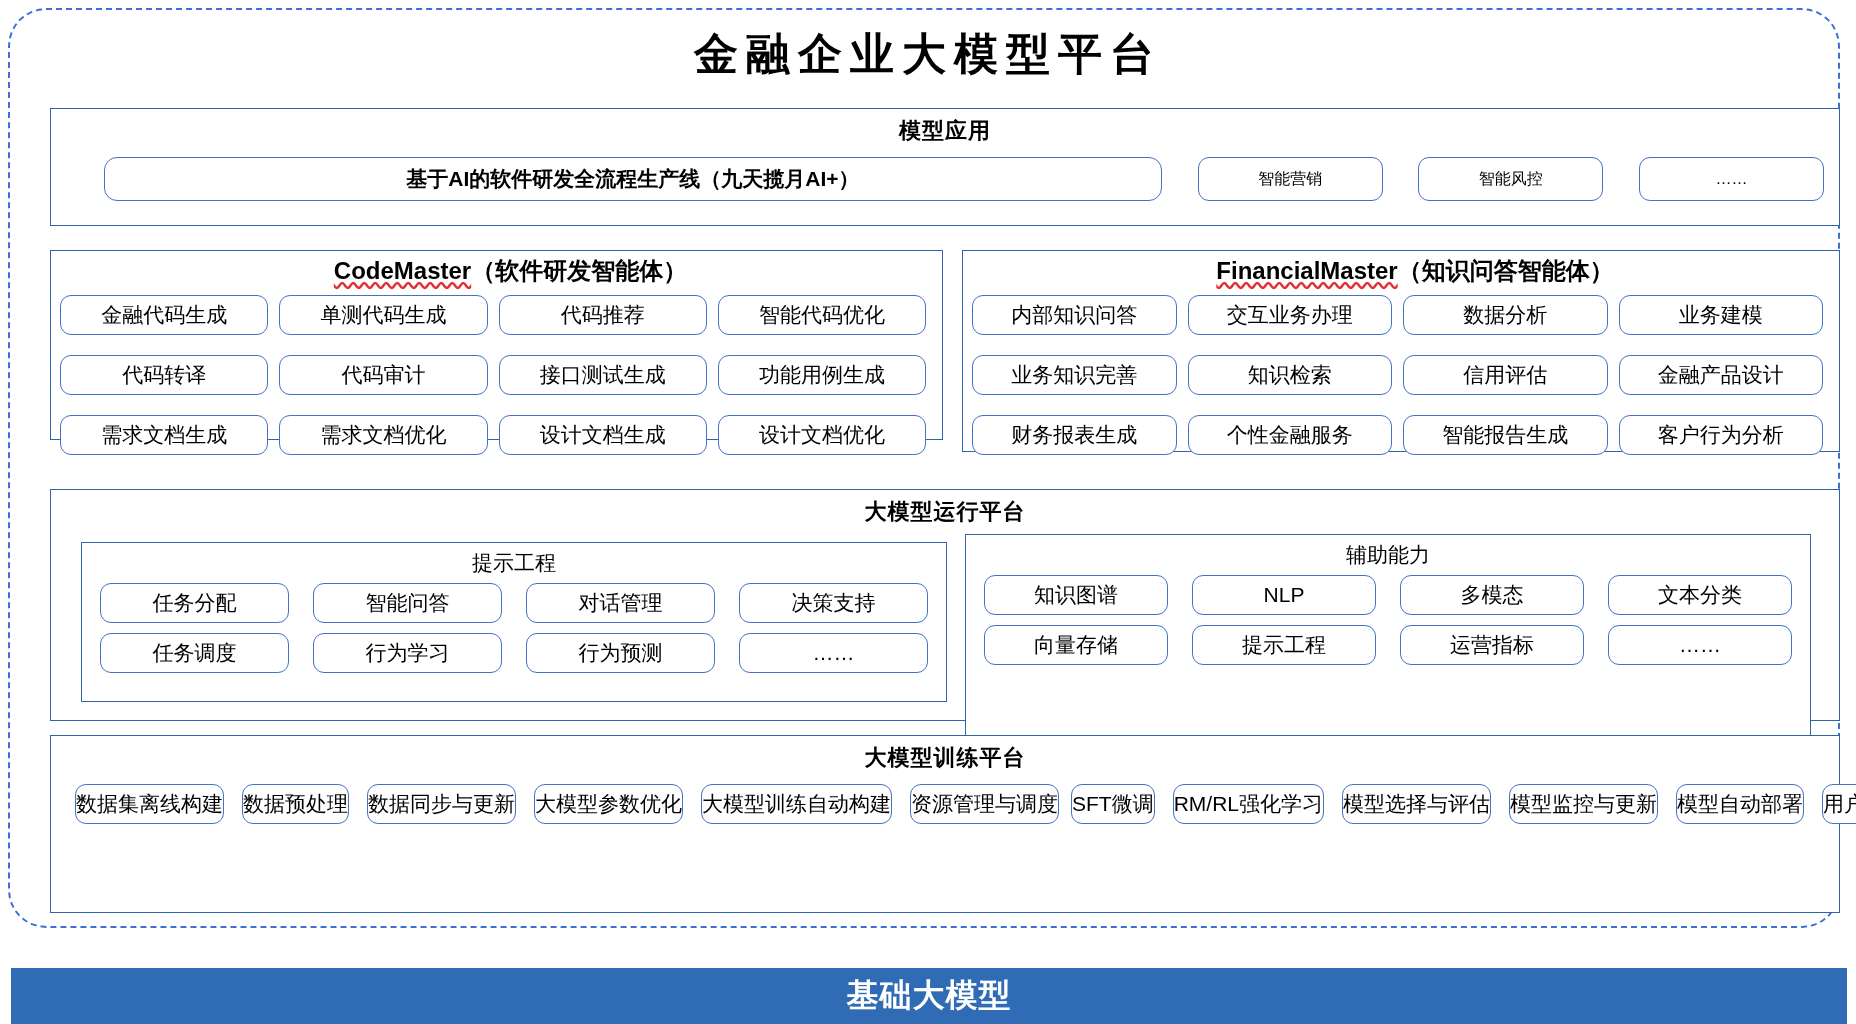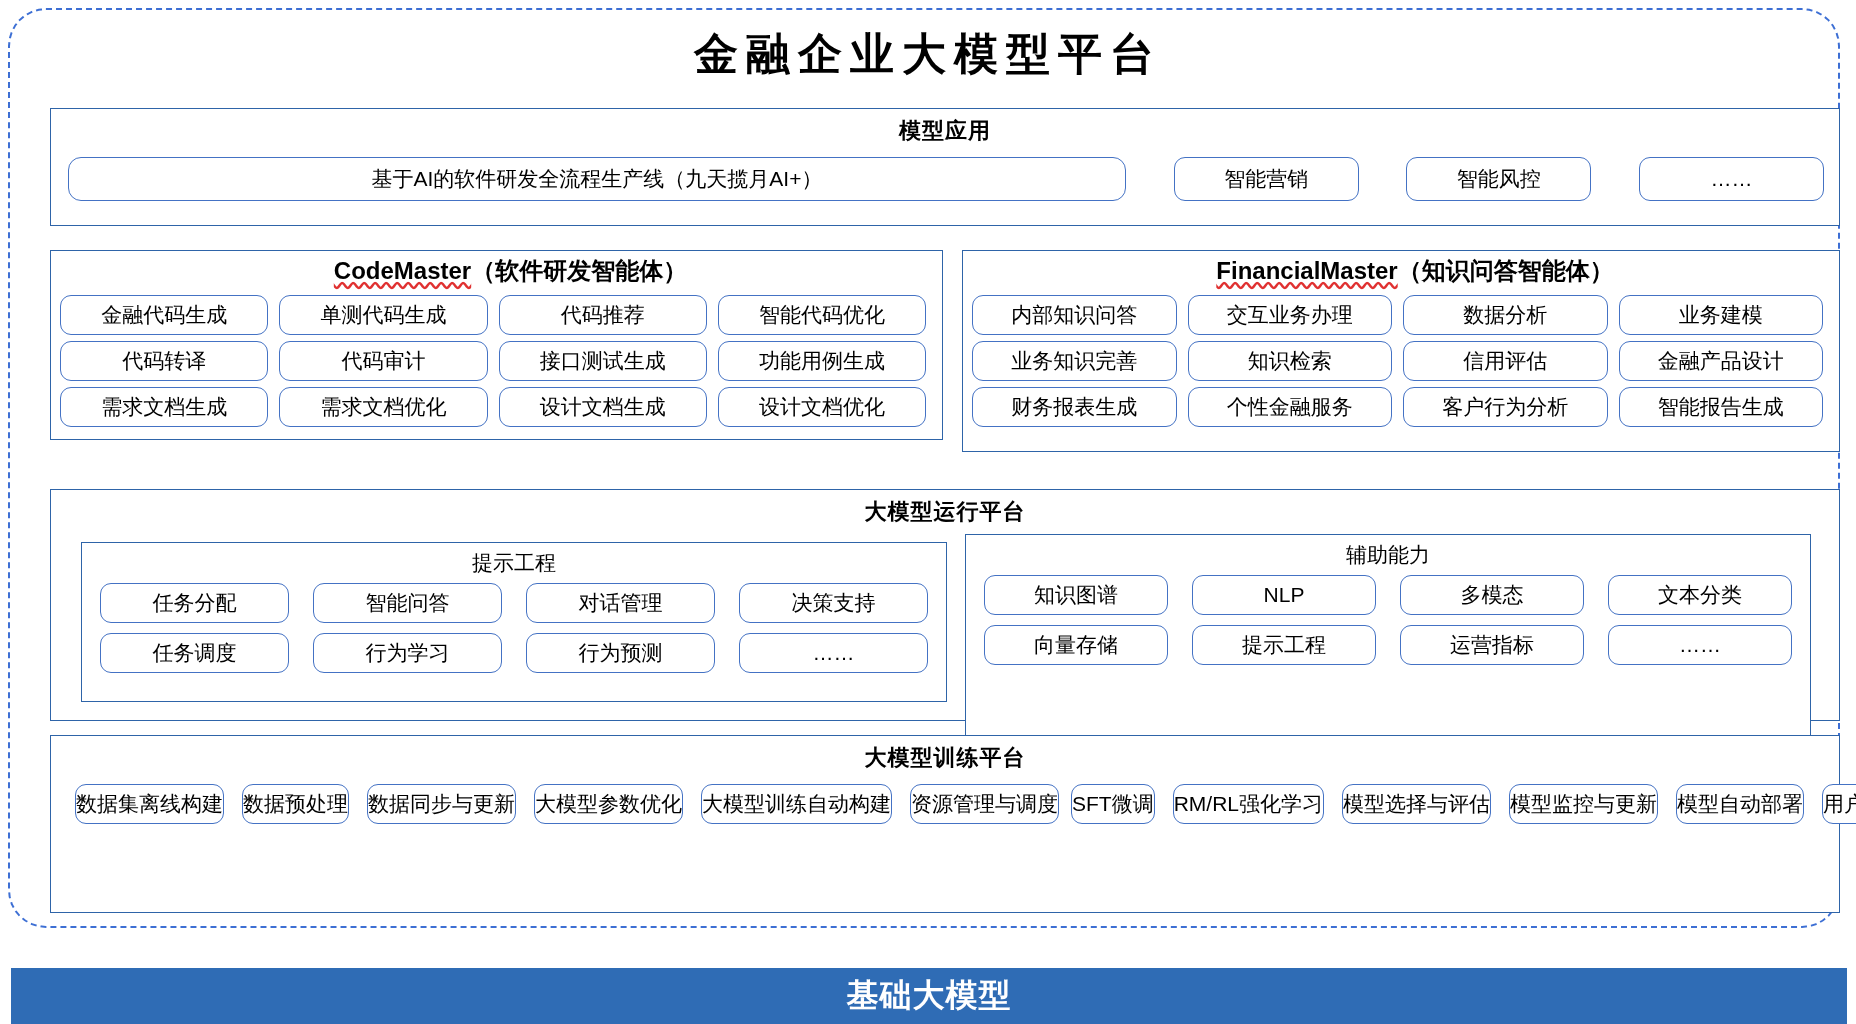--- a/index.html
+++ b/index.html
@@ -87,30 +87,31 @@
     justify-content: space-between;
     box-sizing: border-box;
   }
   .pill {
     border: 1.4px solid #4472c4;
     border-radius: 11px;
     box-sizing: border-box;
     display: flex;
     align-items: center;
     justify-content: center;
-    font-size: 21px;
+    font-size: 16px;
     color: #000000;
     background: #ffffff;
     white-space: nowrap;
     height: 40px;
   }
   .pill.wide-banner {
-    font-weight: 400;
+    font-weight: 700;
     font-size: 21px;
     border-radius: 13px;
+    margin-left: 36px;
   }
 
   
   #app-panel { left: 50px; top: 108px; width: 1790px; height: 118px; }
   #app-row {
     position: absolute;
     left: 17px;
     top: 48px;
     width: 1756px;
     height: 44px;
@@ -133,21 +134,21 @@
     line-height: 32px;
     margin-top: 4px;
   }
   .agent-grid {
     position: absolute;
     left: 9px;
     right: 16px;
     top: 44px;
     display: flex;
     flex-direction: column;
-    gap: 6px;
+    gap: 20px;
   }
   .agent-grid .pill-row { display: flex; gap: 11px; }
   .agent-grid .pill { flex: 1 1 0; height: 40px; font-size: 21px; }
 
   
   #runtime-panel { left: 50px; top: 489px; width: 1790px; height: 232px; }
   #agent-plat-panel  { left: 30px;  top: 52px; width: 866px; height: 160px; position: absolute; }
   #aux-panel         { left: 914px; top: 44px; width: 846px; height: 208px; position: absolute; }
   .inner-panel {
     border: 1.4px solid #2e64a8;
@@ -256,22 +257,22 @@
       </div>
       <div class="pill-row">
         <div class="pill">业务知识完善</div>
         <div class="pill">知识检索</div>
         <div class="pill">信用评估</div>
         <div class="pill">金融产品设计</div>
       </div>
       <div class="pill-row">
         <div class="pill">财务报表生成</div>
         <div class="pill">个性金融服务</div>
+        <div class="pill">智能报告生成</div>
         <div class="pill">客户行为分析</div>
-        <div class="pill">智能报告生成</div>
       </div>
     </div>
   </div>
 
   <div class="panel" id="runtime-panel">
     <div class="panel-title">大模型运行平台</div>
 
     <div class="inner-panel" id="agent-plat-panel">
       <div class="sub-panel-title">提示工程</div>
       <div class="inner-grid">

